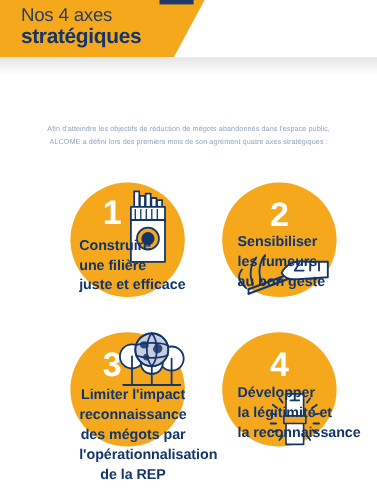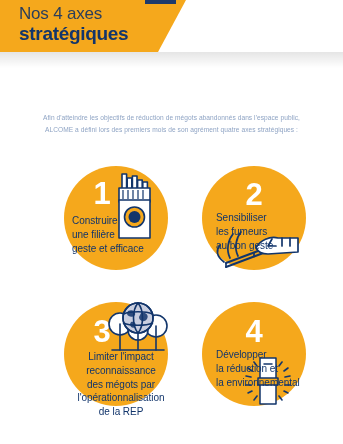--- a/index.html
+++ b/index.html
@@ -69,22 +69,22 @@
     font-size:31px;line-height:1;
     top:12px;left:0;
   }
   .c1 .num{top:12px;left:-14px;}
   .c3 .num{top:14px;left:-14px;}
   .c2 .num{top:13px;left:0px;}
   .c4 .num{top:14px;left:0px;}
 
   .label{
     position:absolute;
-    color:#12356B;font-weight:normal;
-    font-size:10px;line-height:1.38;
+    color:#12356B;font-weight:bold;
+    font-size:13px;line-height:1.38;
     letter-spacing:-0.05px;
   }
   .c1 .label{left:8px;top:48px;width:92px;text-align:left;}
   .c2 .label{left:14px;top:45px;width:88px;text-align:left;}
   .c3 .label{left:8px;top:48px;width:98px;text-align:center;}
   .c4 .label{left:14px;top:46px;width:92px;text-align:left;}
   .label span{display:block;white-space:nowrap;}
 
   .icon-art{position:absolute;left:0;top:0;width:104px;height:104px;overflow:visible;pointer-events:none;}
 </style>
@@ -136,21 +136,21 @@
           <line x1="74" y1="24" x2="74" y2="33"></line>
           <line x1="79" y1="24" x2="79" y2="33"></line>
         </g>
 
         <circle cx="70.5" cy="51" r="10" fill="#F5A81C" stroke="#12356B" stroke-width="1.6"></circle>
         <circle cx="70.5" cy="51" r="6" fill="#12356B"></circle>
       </svg>
       <div class="label">
         <span>Construire</span>
         <span>une filière</span>
-        <span>geste et efficace</span>
+        <span>juste et efficace</span>
       </div>
     </div>
 
     <div class="circle-wrap c2">
       <div class="disc"></div>
       <div class="num">2</div>
       <svg class="icon-art" viewBox="0 0 104 104">
         <g fill="none" stroke="#12356B" stroke-width="1.7" stroke-linecap="round" stroke-linejoin="round">
 
           <path d="M22 96 C14 90, 14 84, 18 79"></path>
@@ -242,19 +242,19 @@
 
           <rect x="58" y="56" width="16" height="46" fill="#FFFFFF"></rect>
 
           <rect x="56" y="76" width="20" height="7" fill="#F5A81C"></rect>
 
           <line x1="62" y1="62" x2="70" y2="62"></line>
         </g>
       </svg>
       <div class="label">
         <span>Développer</span>
-        <span>la réduction et</span>
-        <span>la environnemental</span>
+        <span>la légitimité et</span>
+        <span>la reconnaissance</span>
       </div>
     </div>
 
   </div>
 </div>
 
 </body></html>

